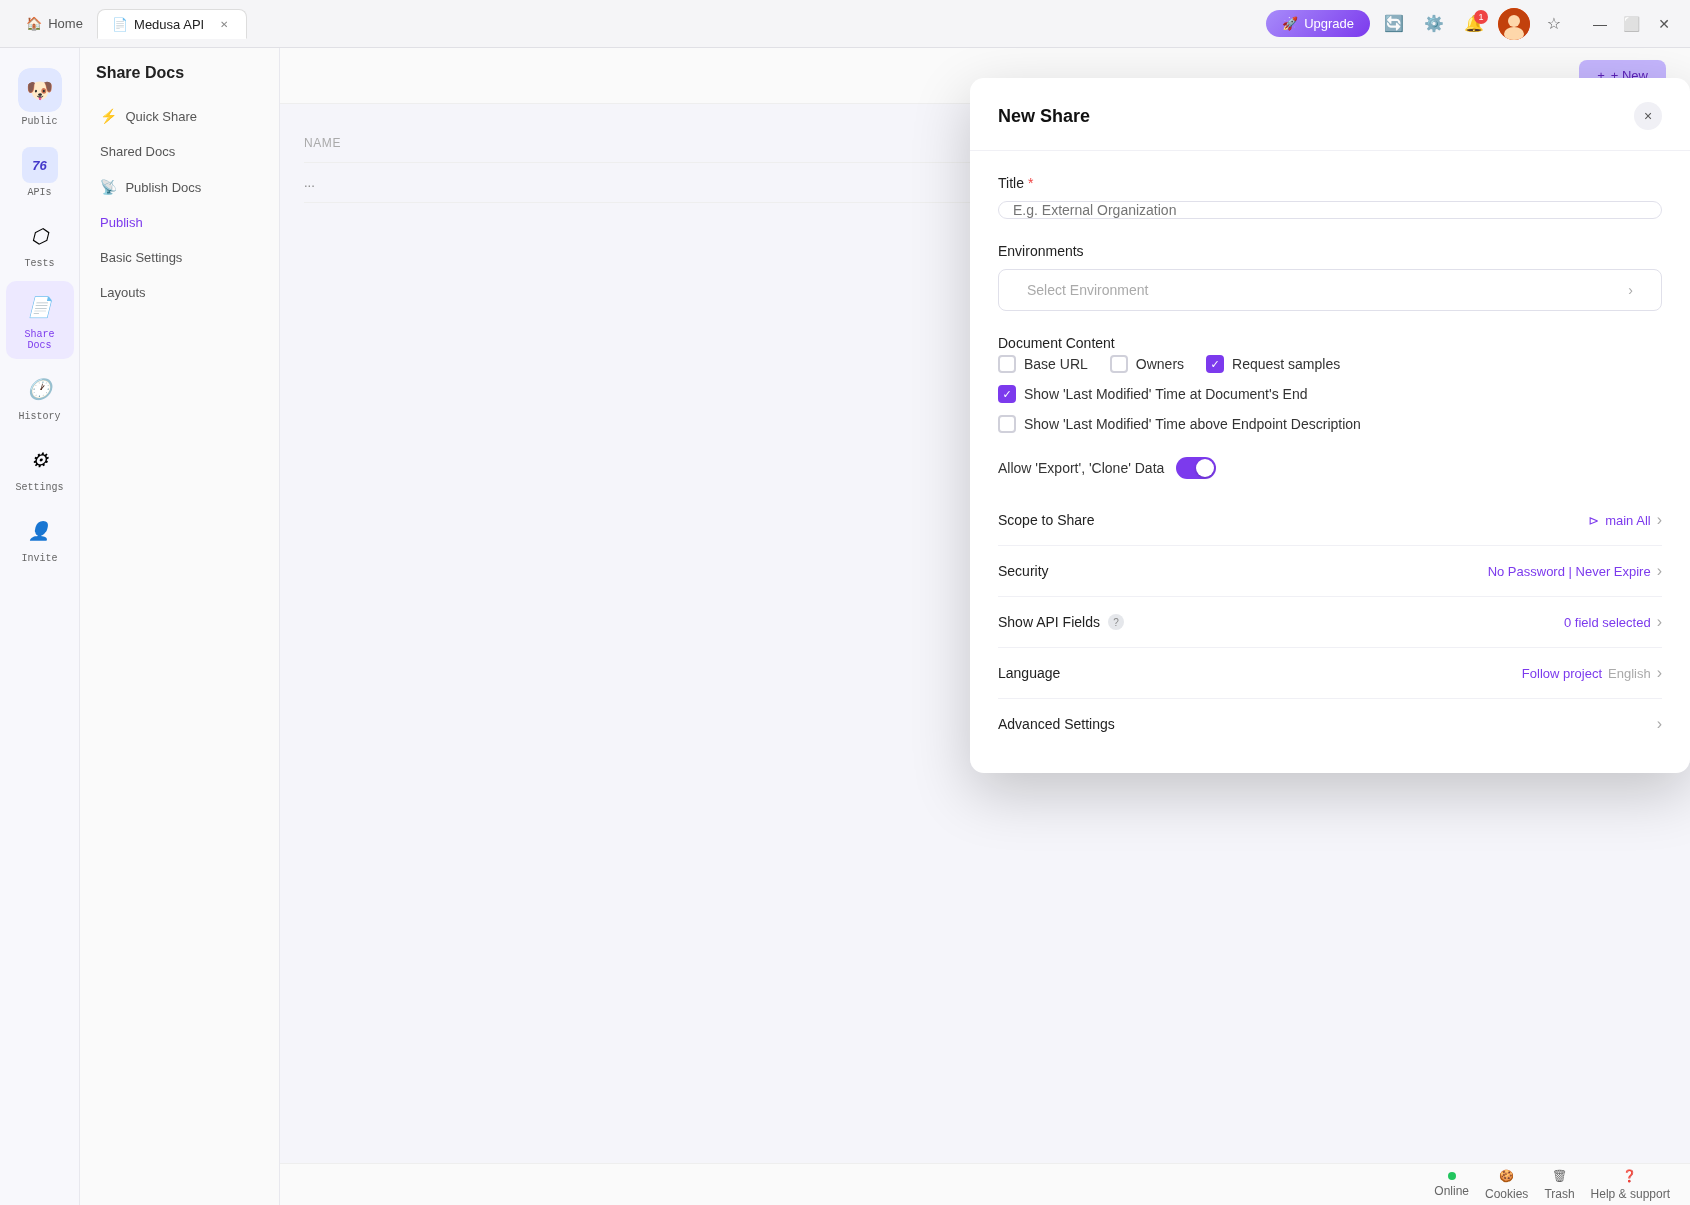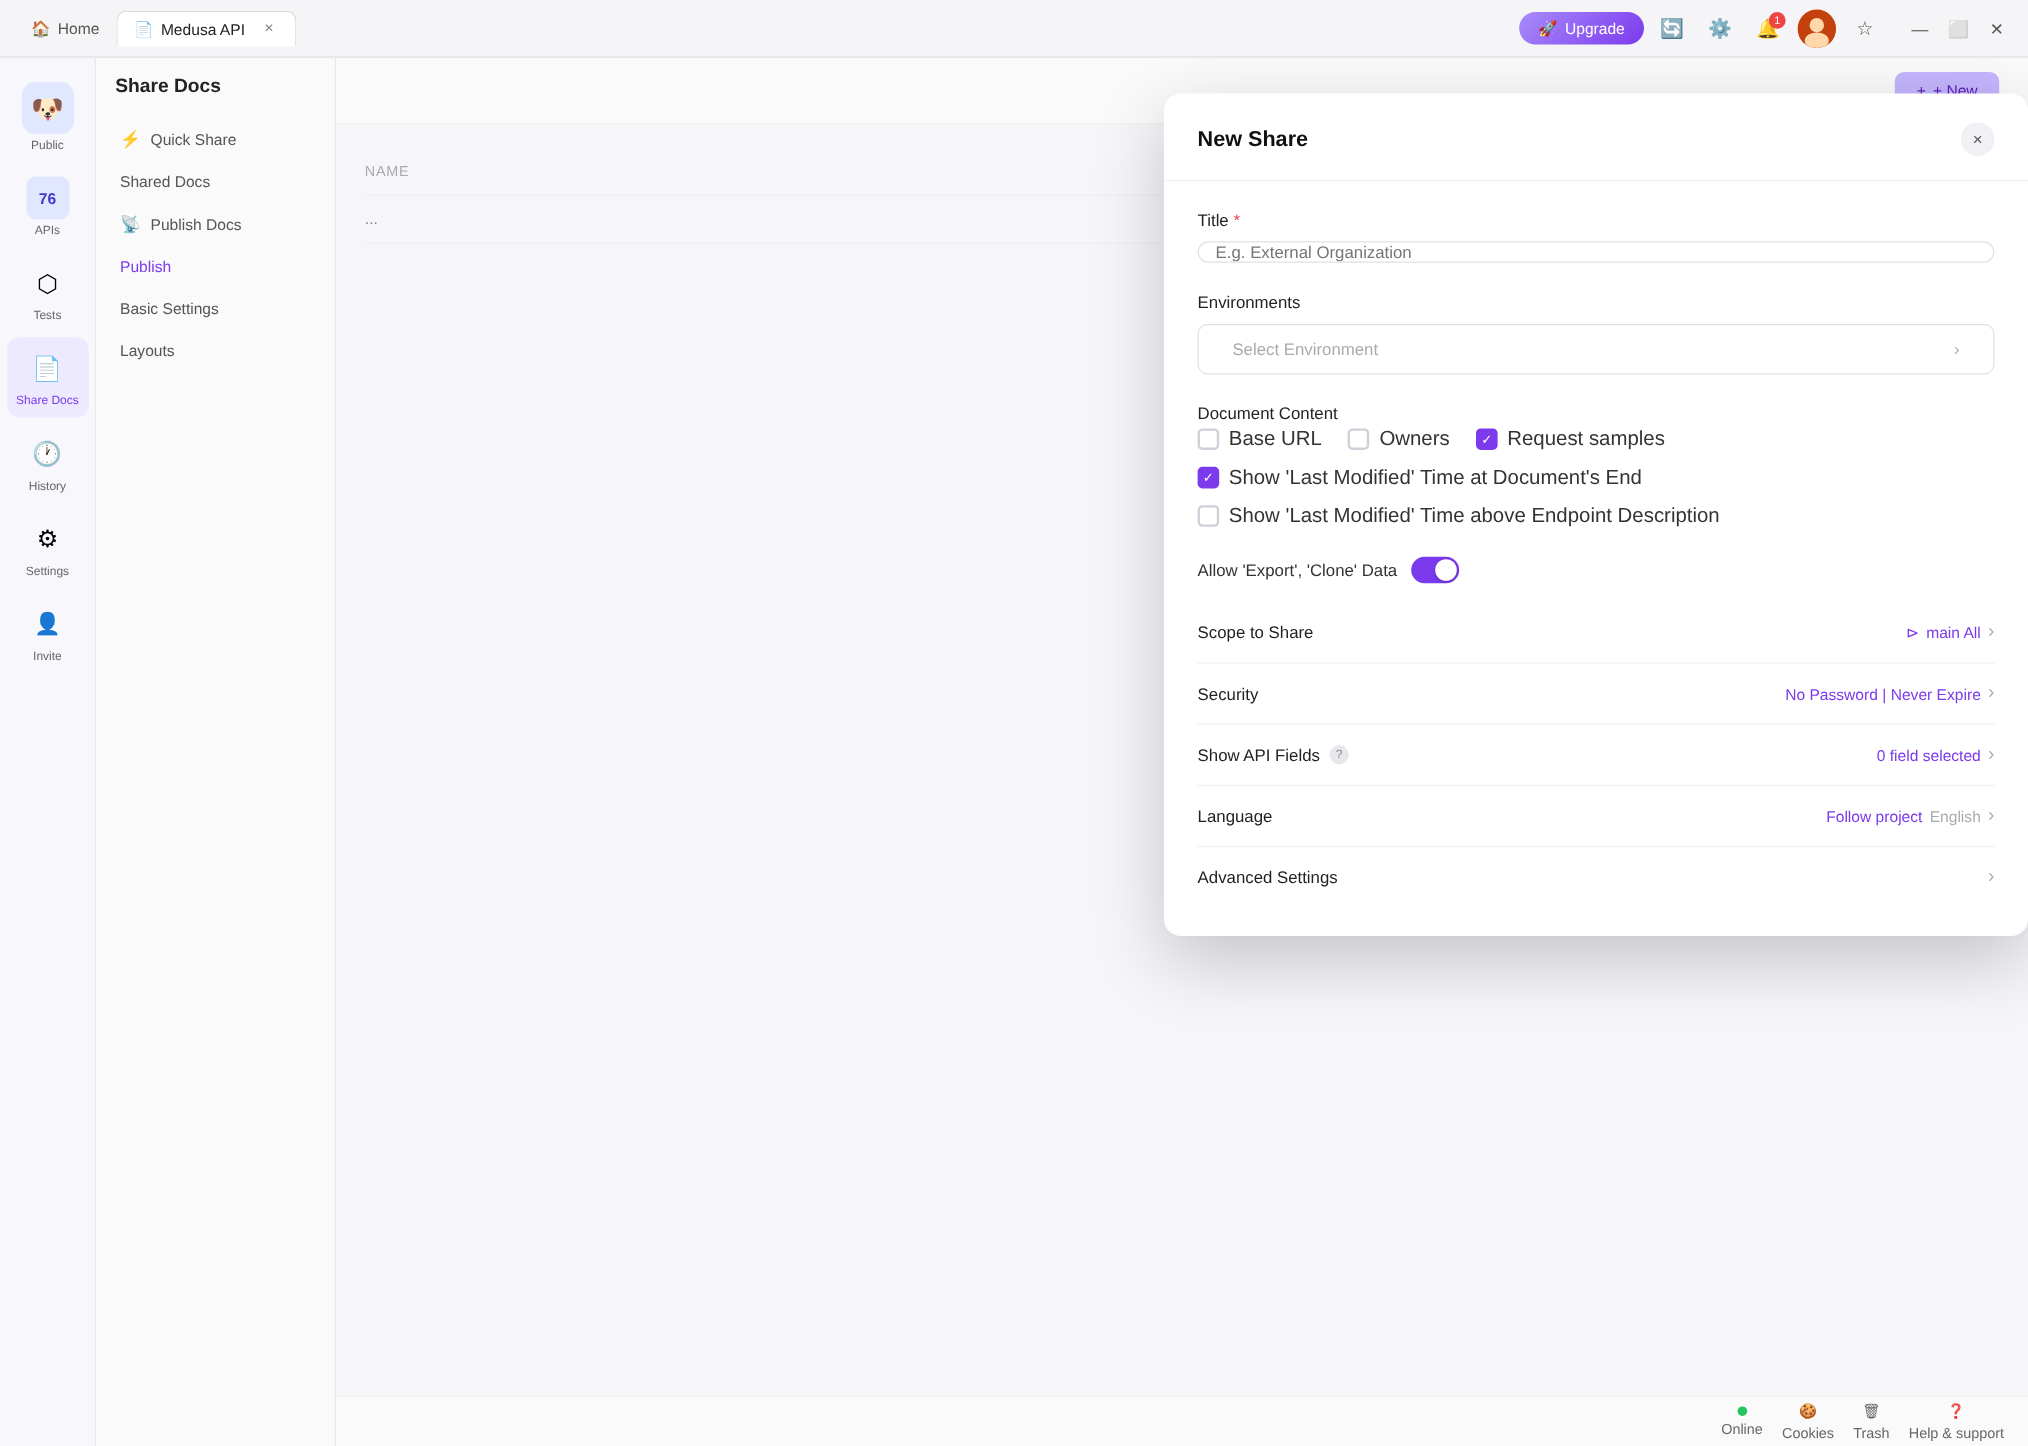--- a/index.html
+++ b/index.html
@@ -21,22 +21,22 @@
     .window-controls { display: flex; gap: 4px; margin-left: 8px; }
     .win-btn { width: 28px; height: 28px; display: flex; align-items: center; justify-content: center; border-radius: 6px; cursor: pointer; font-size: 14px; color: #555; }
 
     
     .main { display: flex; height: calc(1205px - 48px); }
 
     
     .sidebar { width: 80px; background: #f8f8fc; border-right: 1px solid #e8e8ee; display: flex; flex-direction: column; align-items: center; padding: 12px 0; gap: 4px; }
     .sidebar-item { display: flex; flex-direction: column; align-items: center; gap: 4px; padding: 8px 6px; border-radius: 10px; cursor: pointer; width: 68px; }
     .sidebar-item.active { background: #ede9ff; }
-    .sidebar-icon { width: 36px; height: 36px; display: flex; align-items: center; justify-content: center; font-size: 18px; border-radius: 8px; }
-    .sidebar-label { font-size: 10px; color: #666; text-align: center; }
+    .sidebar-icon { width: 36px; height: 36px; display: flex; align-items: center; justify-content: center; font-size: 18px; border-radius: 8px; font-style: italic; }
+    .sidebar-label { font-size: 10px; color: #666; text-align: center; font-family: Liberation Mono, monospace; }
     .sidebar-item.active .sidebar-label { color: #7c3aed; }
     .avatar-sidebar { width: 44px; height: 44px; border-radius: 12px; overflow: hidden; }
 
     
     .nav-panel { width: 200px; background: #fafafa; border-right: 1px solid #e8e8ee; padding: 16px 0; }
     .nav-title { font-size: 16px; font-weight: 600; color: #222; padding: 0 16px 16px; }
     .nav-item { padding: 10px 20px; font-size: 13px; color: #555; cursor: pointer; display: flex; align-items: center; gap: 8px; }
     .nav-item.active { color: #7c3aed; font-weight: 500; }
     .nav-item-icon { font-size: 14px; color: #aaa; }
 
@@ -61,21 +61,21 @@
     .modal-title { font-size: 18px; font-weight: 600; color: #111; }
     .modal-close { width: 28px; height: 28px; border-radius: 50%; background: #f0f0f5; border: none; display: flex; align-items: center; justify-content: center; cursor: pointer; font-size: 14px; color: #555; }
     .modal-body { padding: 24px 28px; }
     .field-group { margin-bottom: 24px; }
     .field-label { font-size: 14px; font-weight: 500; color: #222; margin-bottom: 10px; display: flex; align-items: center; gap: 4px; }
     .required-star { color: #ef4444; }
     .field-input { width: 100%; border: 1.5px solid #e0e0ea; border-radius: 20px; padding: 0 14px; font-size: 14px; color: #888; outline: none; }
     .field-select { width: 100%; border: 1.5px solid #e0e0ea; border-radius: 8px; padding: 12px 28px; font-size: 14px; color: #aaa; display: flex; align-items: center; justify-content: space-between; cursor: pointer; }
     .section-title { font-size: 14px; font-weight: 500; color: #222; margin-bottom: 4px; }
     .checkbox-row { display: flex; align-items: center; gap: 22px; margin-bottom: 12px; flex-wrap: wrap; }
-    .checkbox-item { display: flex; align-items: center; gap: 8px; cursor: pointer; font-size: 17px; color: #333; }
+    .checkbox-item { display: flex; align-items: center; gap: 8px; cursor: pointer; font-size: 14px; color: #333; }
     .checkbox-box { width: 18px; height: 18px; border: 2px solid #d0d0da; border-radius: 4px; display: flex; align-items: center; justify-content: center; flex-shrink: 0; }
     .checkbox-box.checked { background: #7c3aed; border-color: #7c3aed; }
     .checkbox-box.checked::after { content: '✓'; color: white; font-size: 11px; }
     .toggle { width: 40px; height: 22px; background: #7c3aed; border-radius: 11px; position: relative; cursor: pointer; }
     .toggle-knob { width: 18px; height: 18px; background: white; border-radius: 50%; position: absolute; top: 2px; right: 2px; transition: right 0.2s; box-shadow: 0 1px 3px rgba(0,0,0,0.2); }
     .allow-export-row { display: flex; align-items: center; gap: 12px; font-size: 14px; color: #333; margin-top: 8px; }
     .divider-row { display: flex; align-items: center; justify-content: space-between; padding: 16px 0; border-bottom: 1px solid #f0f0f5; cursor: pointer; }
     .divider-row:last-child { border-bottom: none; }
     .row-left { font-size: 14px; font-weight: 500; color: #222; display: flex; align-items: center; gap: 8px; }
     .row-right { display: flex; align-items: center; gap: 6px; font-size: 13px; color: #7c3aed; }

